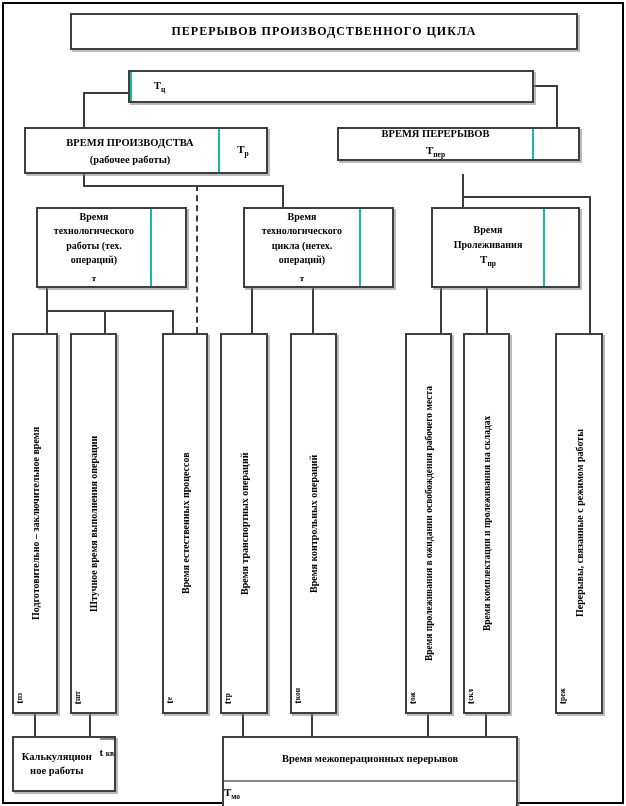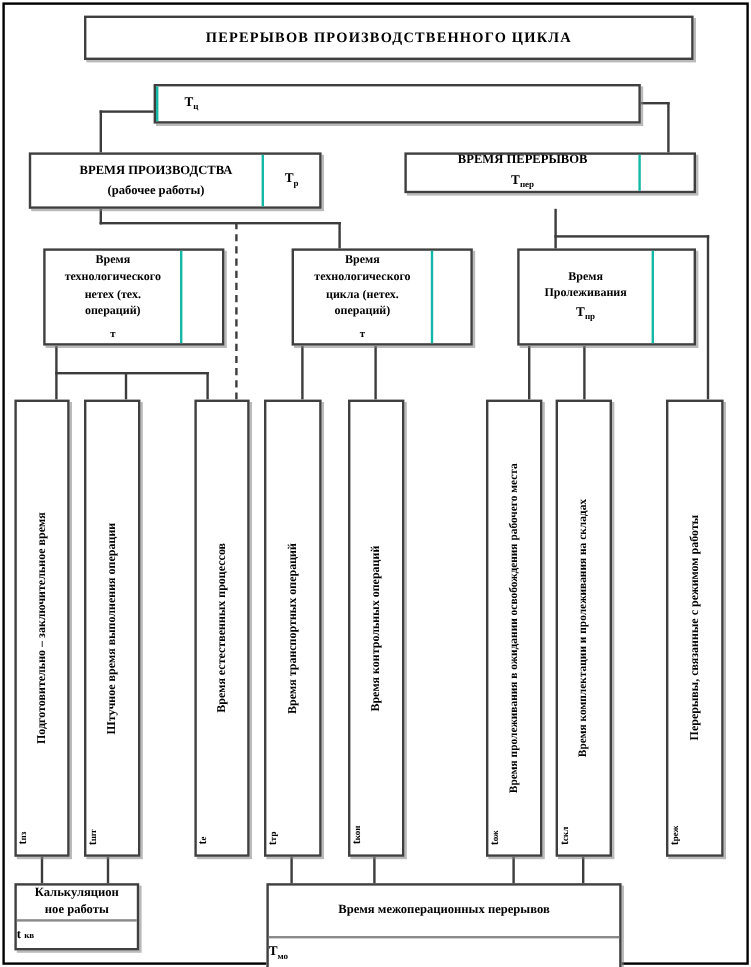--- a/index.html
+++ b/index.html
@@ -122,21 +122,21 @@
       </div>
       <div class="cell-sym" style="width:46px;"></div>
     </div>
   </div>
 
   <div class="box" style="left:36px;top:207px;width:151px;height:81px;">
     <div class="row">
       <div class="cell-main t-l3">
         <span>Время</span>
         <span>технологического</span>
-        <span>нетех (тех.</span>
+        <span>работы (тех.</span>
         <span>операций)</span>
         <span class="tail">т</span>
       </div>
       <div class="cell-sym" style="width:35px;"></div>
     </div>
   </div>
 
   <div class="box" style="left:243px;top:207px;width:151px;height:81px;">
     <div class="row">
       <div class="cell-main t-l3">
@@ -226,21 +226,21 @@
 
   <div class="tall" style="left:555px;width:48px;">
     <div class="vlabel">
         <span class="inner">Перерывы, связанные с режимом работы</span>
       </div>
     <div class="vsub">
         <span><span>t</span><span class="sb">реж</span></span>
       </div>
   </div>
 
-  <div class="box" style="left:12px;top:736px;width:104px;height:56px;display:flex;flex-direction:column;">
+  <div class="box" style="left:12px;top:736px;width:104px;height:56px;display:flex;flex-direction:row;">
     <div class="fbox-top">
       <span>Калькуляцион</span>
       <span>ное работы</span>
     </div>
     <div class="fbox-bot">
       <span><span>t</span>&nbsp;<span class="sb">кв</span></span>
     </div>
   </div>
 
   <div class="box" style="left:222px;top:736px;width:296px;height:72px;display:flex;flex-direction:column;">

